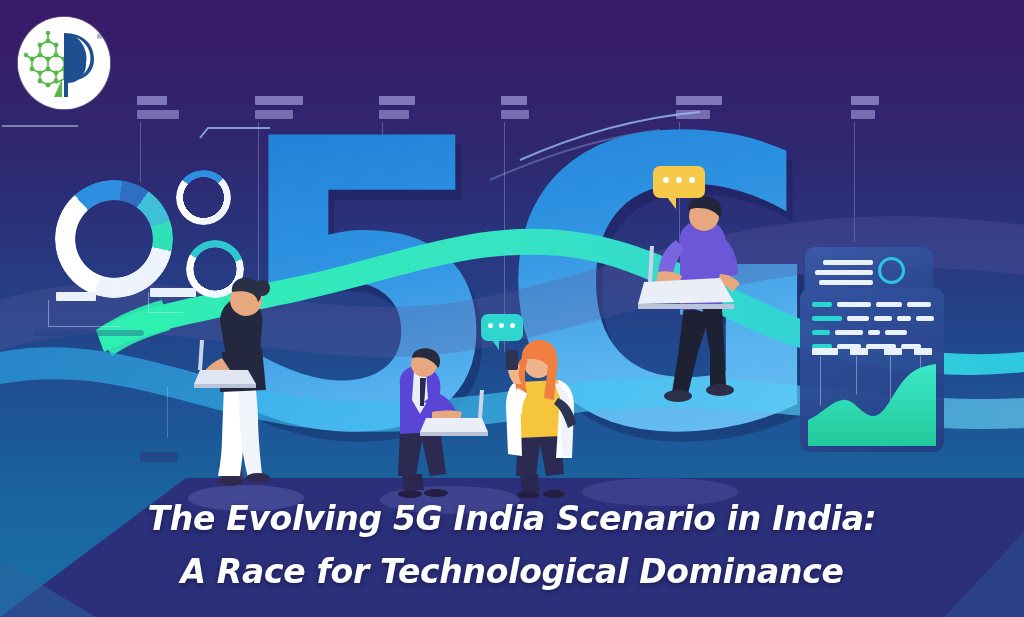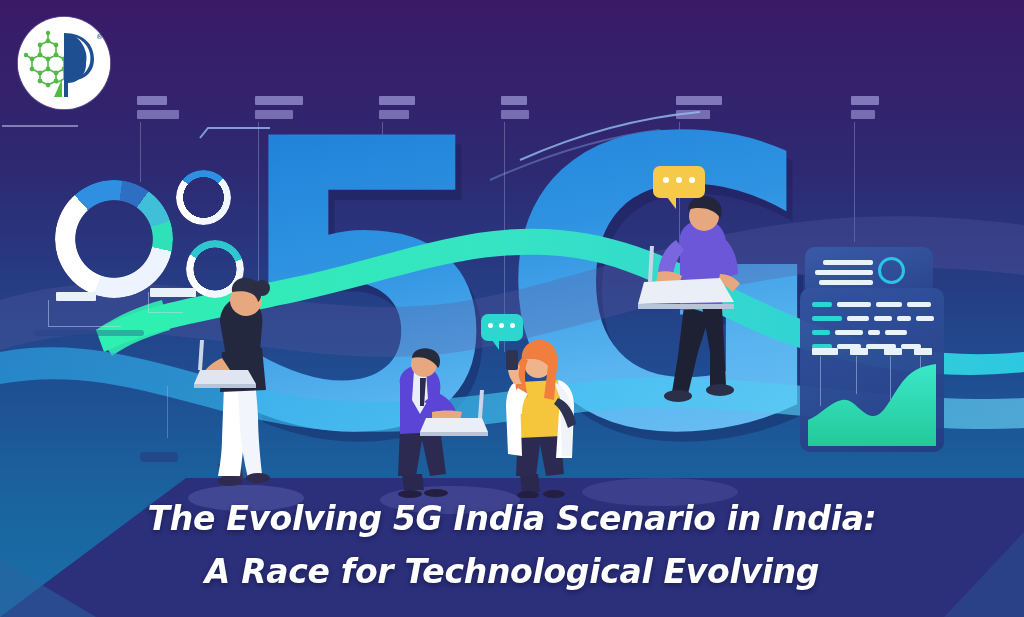--- a/index.html
+++ b/index.html
@@ -350,21 +350,21 @@
 
   <div class="bubble" style="left:481px;top:314px;width:42px;height:27px;background:#2fd6cf;">
     <i style="left:7px;top:9px;width:5px;height:5px;"></i>
     <i style="left:18px;top:9px;width:5px;height:5px;"></i>
     <i style="left:29px;top:9px;width:5px;height:5px;"></i>
     <span class="tail" style="border-top-color:#2fd6cf;border-left-width:7px;border-top-width:10px;bottom:-9px;left:11px;"></span>
   </div>
 
   <div class="title">
     <span class="title-line">The Evolving 5G India Scenario in India:</span>
-    <span class="title-line">A Race for Technological Evolving</span>
+    <span class="title-line">A Race for Technological Dominance</span>
   </div>
 
   <div class="logo">
     <svg width="92" height="92" viewBox="0 0 92 92">
       <circle cx="46" cy="46" r="46" fill="#ffffff"></circle>
       <g stroke="#55b948" stroke-width="1.6" fill="none">
         <path d="M22,28 L30,24 L38,28 L38,38 L30,42 L22,38 Z"></path>
         <path d="M30,42 L30,52 L22,56 L14,52 L14,42 L22,38"></path>
         <path d="M38,38 L46,42 L46,52 L38,56 L30,52"></path>
         <path d="M22,56 L22,64 L30,68 L38,64 L38,56"></path>

